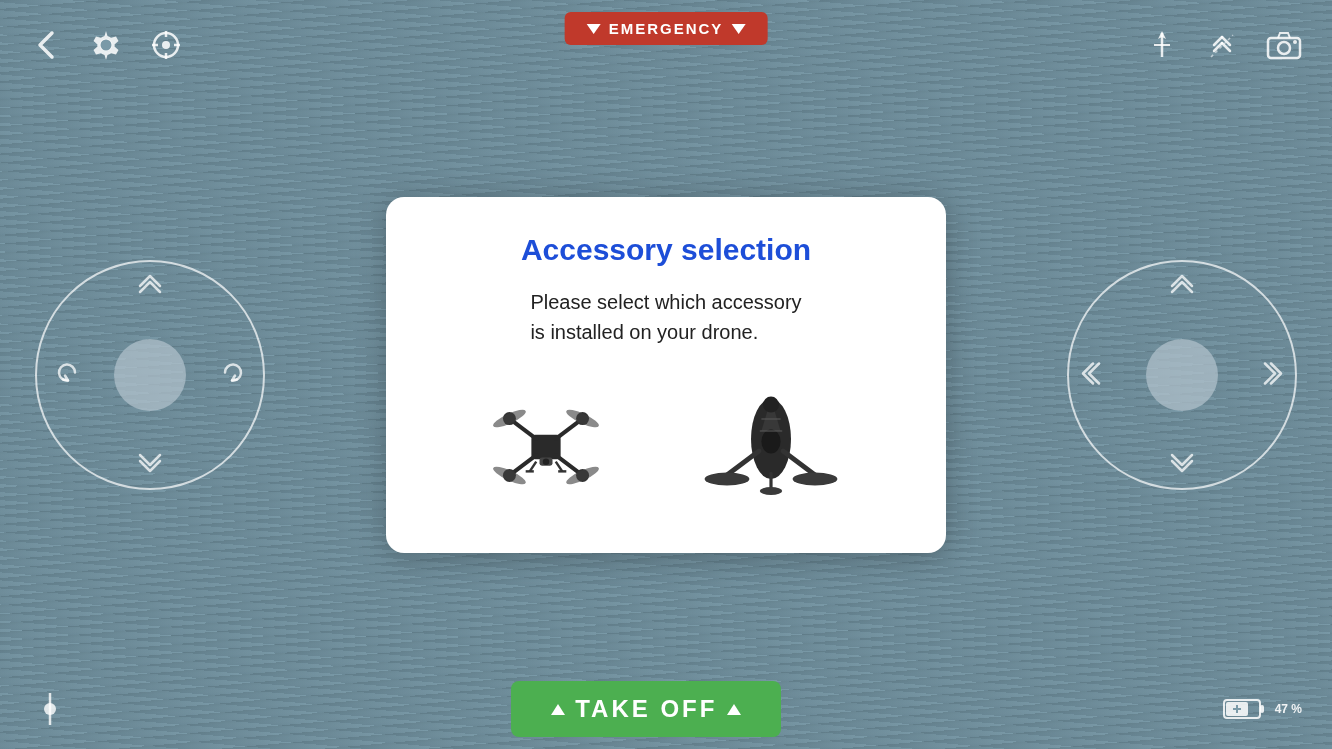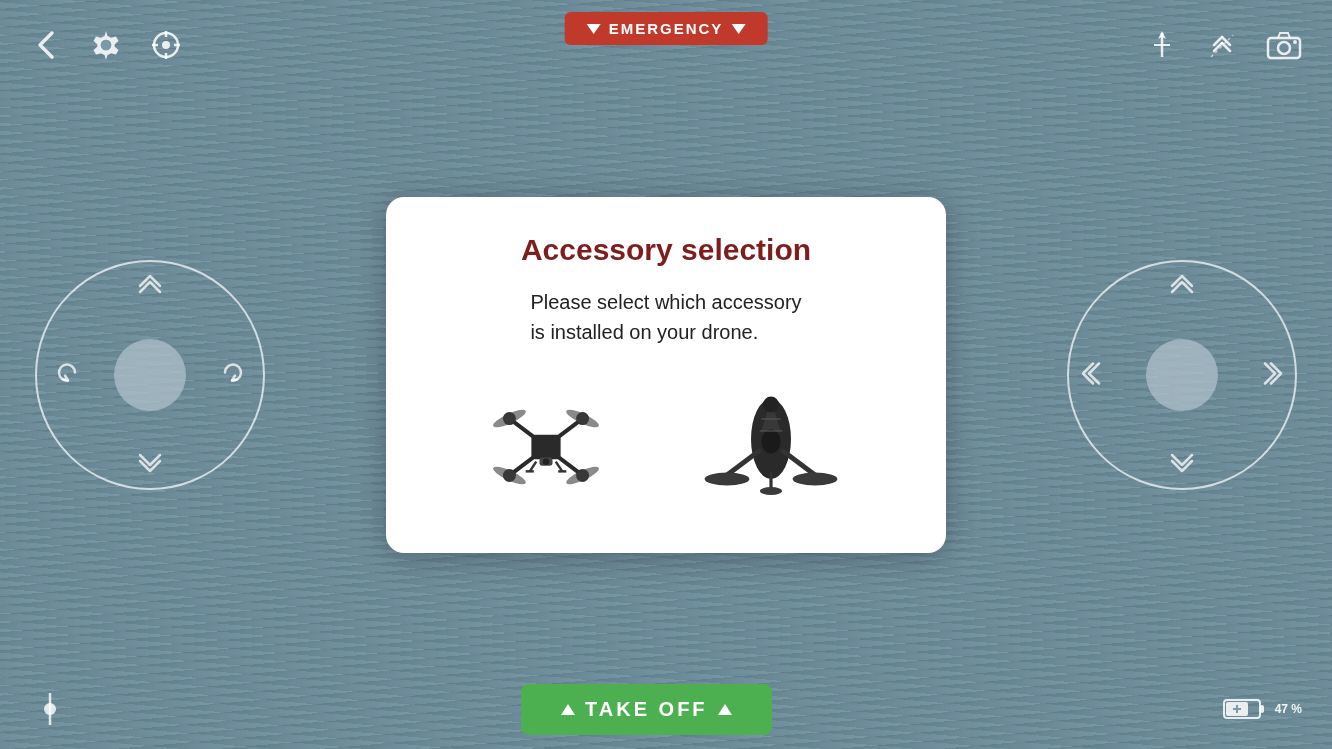--- a/index.html
+++ b/index.html
@@ -175,21 +175,21 @@
       box-shadow: 0 4px 30px rgba(0,0,0,0.25);
       display: flex;
       flex-direction: column;
       align-items: center;
       gap: 20px;
     }
 
     .modal-title {
       font-size: 30px;
       font-weight: 800;
-      color: #7f1d1d;
+      color: #1d4ed8;
       text-align: center;
     }
 
     .modal-subtitle {
       font-size: 20px;
       font-weight: 400;
       color: #222;
       text-align: left;
       line-height: 1.5;
     }
@@ -236,21 +236,21 @@
 
     .altitude-slider {
       display: flex;
       align-items: center;
       color: rgba(255,255,255,0.85);
     }
 
     .takeoff-btn {
       background-color: #4caf50;
       color: white;
-      font-size: 20px;
+      font-size: 24px;
       font-weight: 800;
       letter-spacing: 3px;
       padding: 14px 40px;
       border-radius: 8px;
       display: flex;
       align-items: center;
       gap: 10px;
       cursor: pointer;
       user-select: none;
     }

